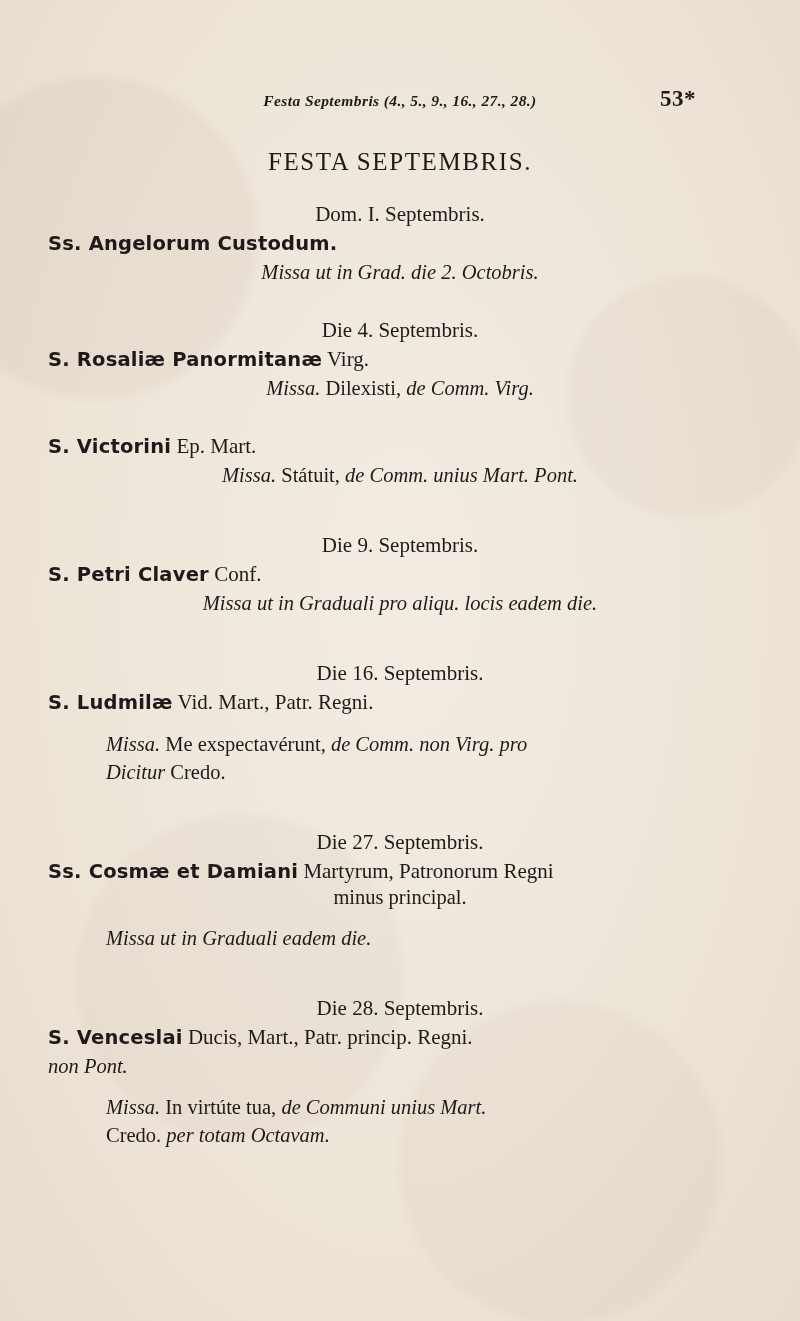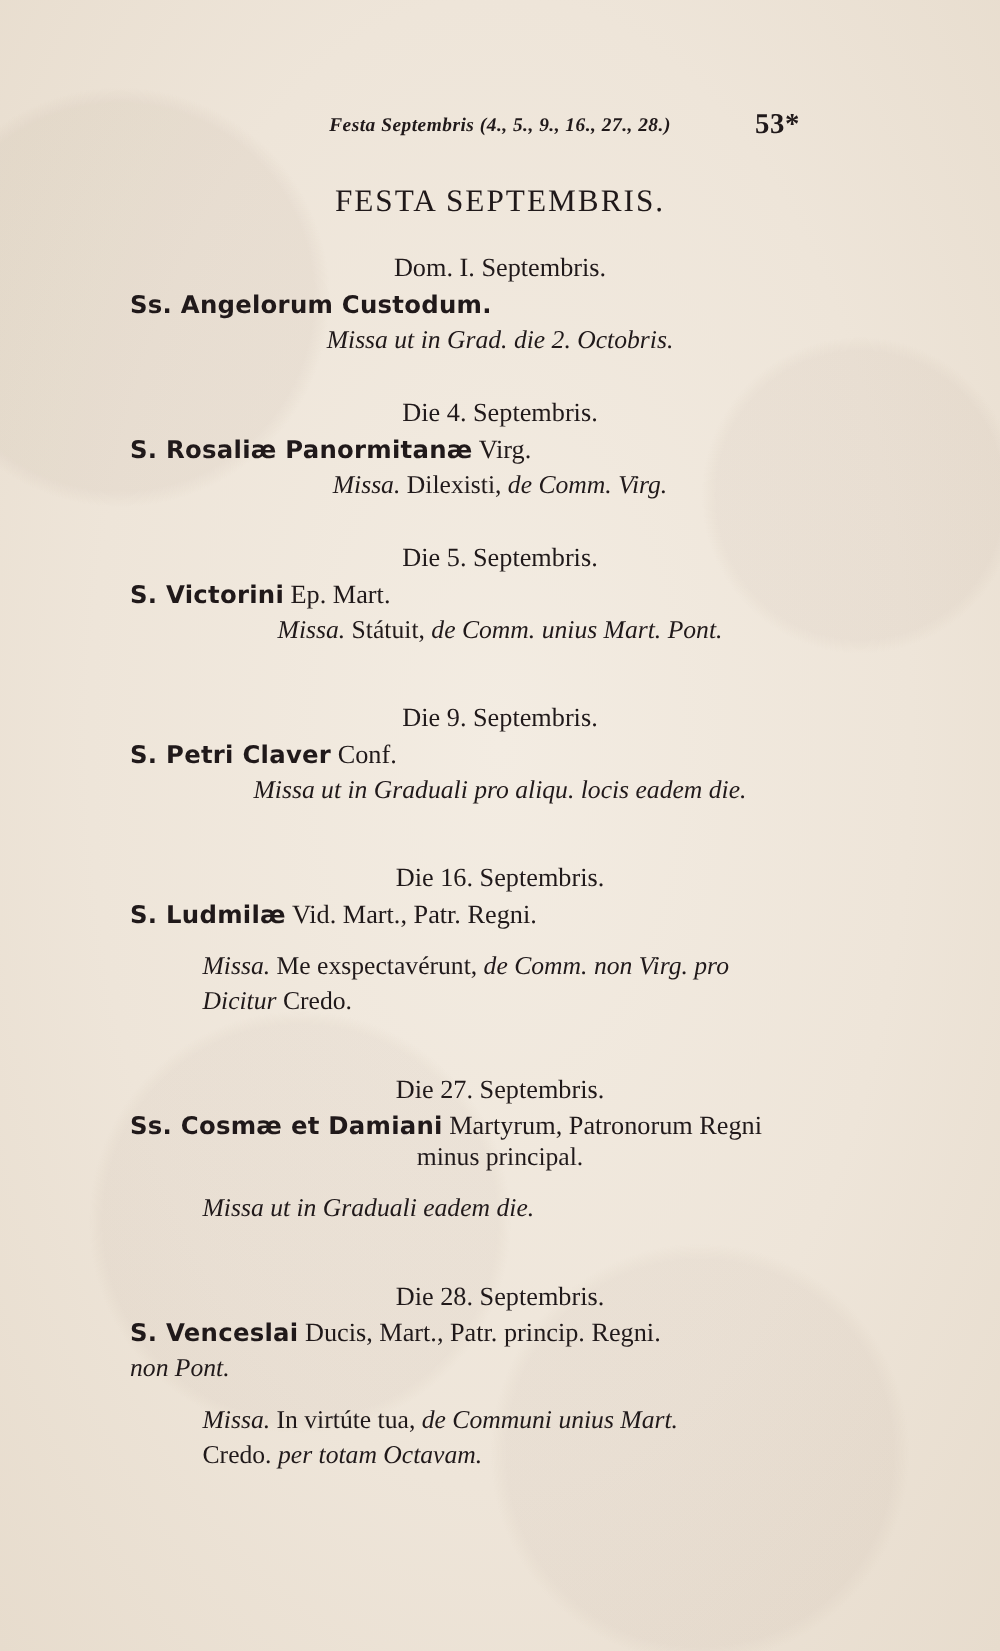--- a/index.html
+++ b/index.html
@@ -30,21 +30,21 @@
     background:
       radial-gradient(circle at 12% 18%, rgba(160,140,120,0.07) 0 12%, transparent 13%),
       radial-gradient(circle at 86% 30%, rgba(160,140,120,0.06) 0 10%, transparent 11%),
       radial-gradient(circle at 30% 74%, rgba(150,130,110,0.05) 0 14%, transparent 15%),
       radial-gradient(circle at 70% 88%, rgba(150,130,110,0.05) 0 12%, transparent 13%);
     mix-blend-mode: multiply;
   }
   .content {
     position: relative;
     z-index: 3;
-    padding: 0 104px;
+    padding: 0 48px;
   }
 
   
   .runhead {
     display: flex;
     align-items: baseline;
     justify-content: center;
     margin-top: 92px;
     position: relative;
   }
@@ -137,21 +137,20 @@
         <span>Virg.</span>
       </div>
       <div class="rubric ctr">
         <i>Missa.</i>
         <span>Dilexisti,</span>
         <i>de Comm. Virg.</i>
       </div>
     </div>
 
     <div class="block gap-md">
-      <div class="die">Die 5. Septembris.</div>
       <div class="saint">
         <b>S. Victorini</b>
         <span>Ep. Mart.</span>
       </div>
       <div class="rubric ctr">
         <i>Missa.</i>
         <span>Státuit,</span>
         <i>de Comm. unius Mart. Pont.</i>
       </div>
     </div>

